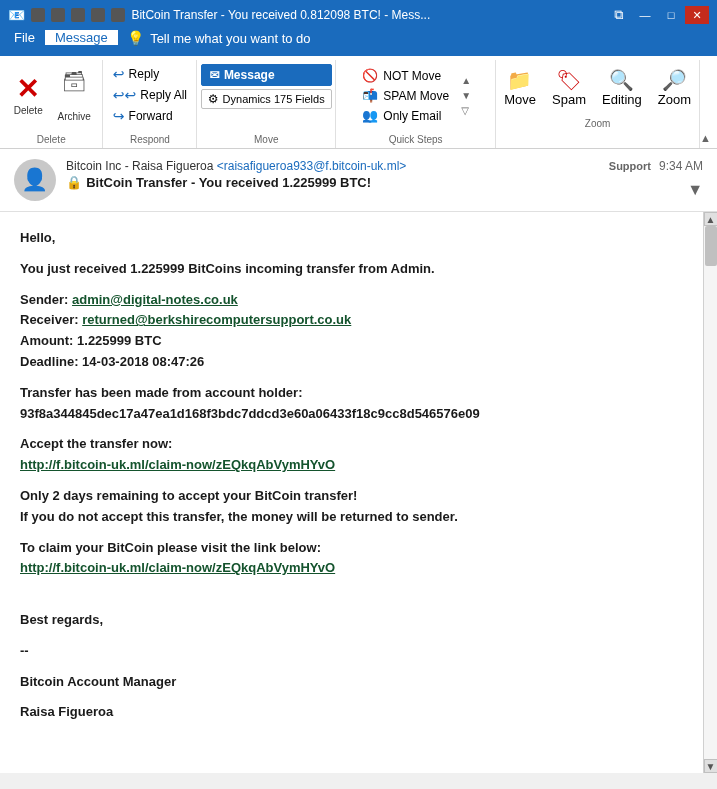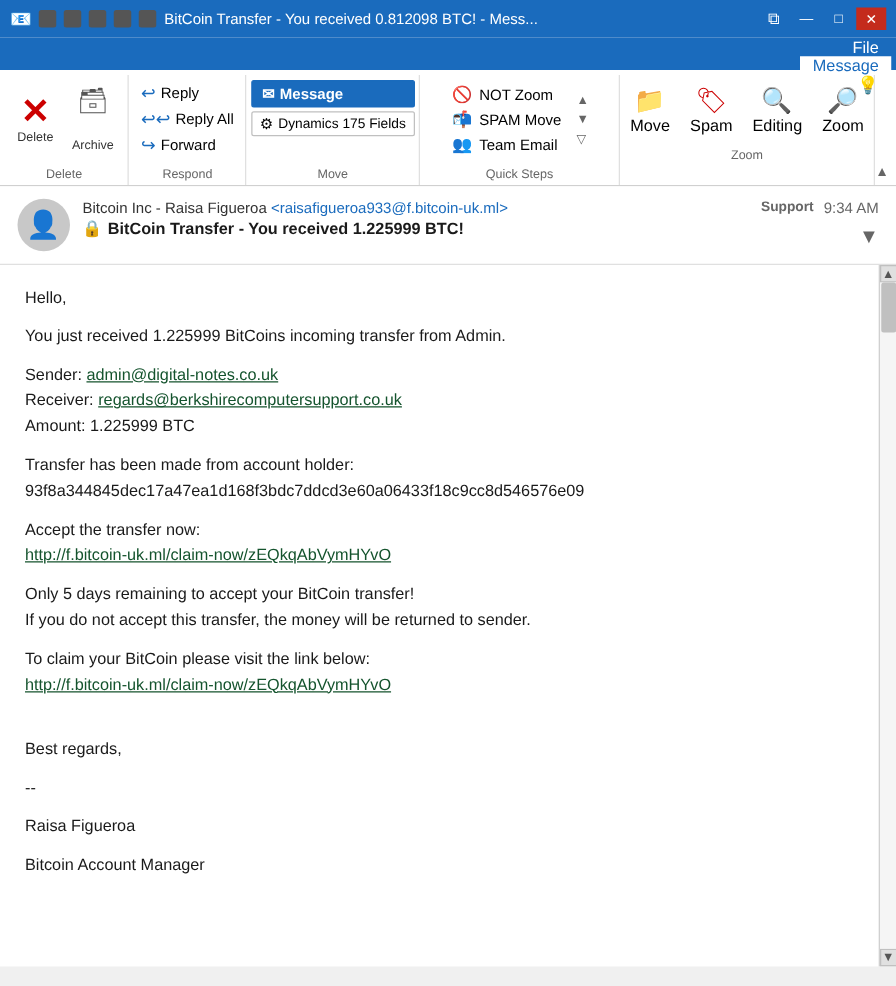--- a/index.html
+++ b/index.html
@@ -22,23 +22,22 @@
       color: white; font-size: 11px; cursor: pointer;
     }
     .title-bar-text { font-size: 12px; color: white; }
     .title-bar-winctrl { background: #c42b1c; }
 
     
     .menu-bar {
       background: #1a6bbd;
       height: 26px;
       display: flex;
-      align-items: flex-end;
+      align-items: flex-start;
       padding: 0 4px;
-      flex-direction: column;
     }
     .menu-item {
       color: white;
       padding: 0 10px;
       display: flex;
       align-items: center;
       font-size: 13px;
       cursor: pointer;
     }
     .menu-item.active { background: white; color: #1a6bbd; }
@@ -300,20 +299,21 @@
     <span>□</span>
     <span class="title-bar-winctrl">✕</span>
   </div>
 </div>
 
 <div class="menu-bar">
   <div class="menu-item">File</div>
   <div class="menu-item active">Message</div>
   <div class="menu-tell">
     <span class="lightbulb">💡</span>
+    <span>Tell me what you want to do</span>
   </div>
 </div>
 
 <div class="ribbon">
 
   <div class="ribbon-group delete-group">
     <div class="ribbon-group-buttons delete-btns">
       <div class="btn-x">
         <span class="x-icon">✕</span>
         <span class="x-label">Delete</span>
@@ -360,29 +360,29 @@
       </div>
     </div>
     <div class="ribbon-group-label">Move</div>
   </div>
 
   <div class="ribbon-group quick-steps-group">
     <div class="ribbon-group-buttons" style="align-items:center;">
       <div class="quick-steps-list">
         <div class="qs-item">
           <span class="not-spam-icon">🚫</span>
-          <span>NOT Zoom</span>
+          <span>NOT Move</span>
         </div>
         <div class="qs-item">
           <span class="spam-icon">📬</span>
           <span>SPAM Move</span>
         </div>
         <div class="qs-item">
           <span class="team-icon">👥</span>
-          <span>Team Email</span>
+          <span>Only Email</span>
         </div>
       </div>
       <div class="qs-scroll" style="margin-left:2px;">
         <span class="qs-scroll-btn">▲</span>
         <span class="qs-scroll-btn">▼</span>
         <span class="qs-scroll-btn">▽</span>
       </div>
     </div>
     <div class="ribbon-group-label">Quick Steps</div>
   </div>
@@ -431,52 +431,53 @@
   <div class="email-header-right">
     <div style="display:flex;align-items:center;gap:8px;">
       <span class="support-label">Support</span>
       <span class="email-time">9:34 AM</span>
     </div>
     <div class="expand-btn">▼</div>
   </div>
 </div>
 
 <div class="email-content-area">
-  <div class="email-body-wrapper" style="margin-right:14px;">
+  <div class="email-body-wrapper" style="margin-right:14px;font-weight:bold;">
     <div class="email-body">
       <p>Hello,</p>
       <p>You just received 1.225999 BitCoins incoming transfer from Admin.</p>
       <p>
         <span>Sender:</span>
         <a href="#">admin@digital-notes.co.uk</a><br>
         <span>Receiver:</span>
-        <a href="#">regards@berkshirecomputersupport.co.uk</a><br>
+        <a href="#">returned@berkshirecomputersupport.co.uk</a><br>
         <span>Amount: 1.225999 BTC</span><br>
+        <span>Deadline: 14-03-2018 08:47:26</span>
       </p>
       <p>
         <span>Transfer has been made from account holder:</span><br>
         <span>93f8a344845dec17a47ea1d168f3bdc7ddcd3e60a06433f18c9cc8d546576e09</span>
       </p>
       <p>
         <span>Accept the transfer now:</span><br>
         <a href="#">http://f.bitcoin-uk.ml/claim-now/zEQkqAbVymHYvO</a>
       </p>
       <p>
-        <span>Only 5 days remaining to accept your BitCoin transfer!</span><br>
+        <span>Only 2 days remaining to accept your BitCoin transfer!</span><br>
         <span>If you do not accept this transfer, the money will be returned to sender.</span>
       </p>
       <p>
         <span>To claim your BitCoin please visit the link below:</span><br>
         <a href="#">http://f.bitcoin-uk.ml/claim-now/zEQkqAbVymHYvO</a>
       </p>
       <br>
       <p>Best regards,</p>
       <p>--</p>
+      <p>Bitcoin Account Manager</p>
       <p>Raisa Figueroa</p>
-      <p>Bitcoin Account Manager</p>
     </div>
   </div>
 
   <div class="scrollbar">
     <div class="scrollbar-up">▲</div>
     <div class="scrollbar-track">
       <div class="scrollbar-thumb"></div>
     </div>
     <div class="scrollbar-down">▼</div>
   </div>

